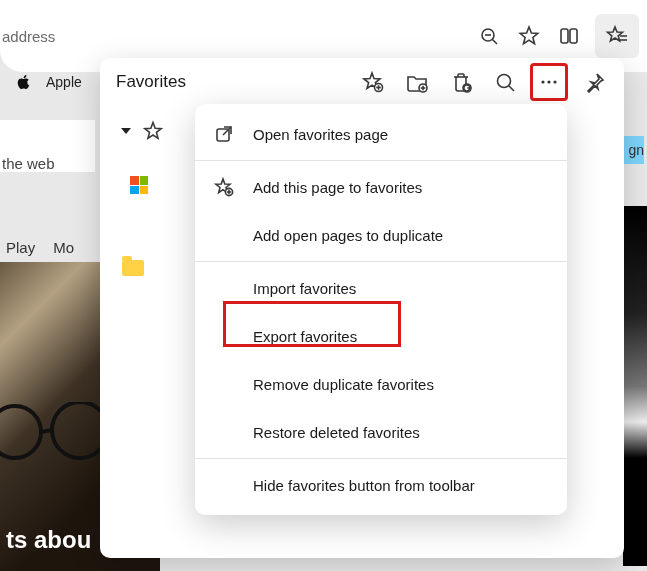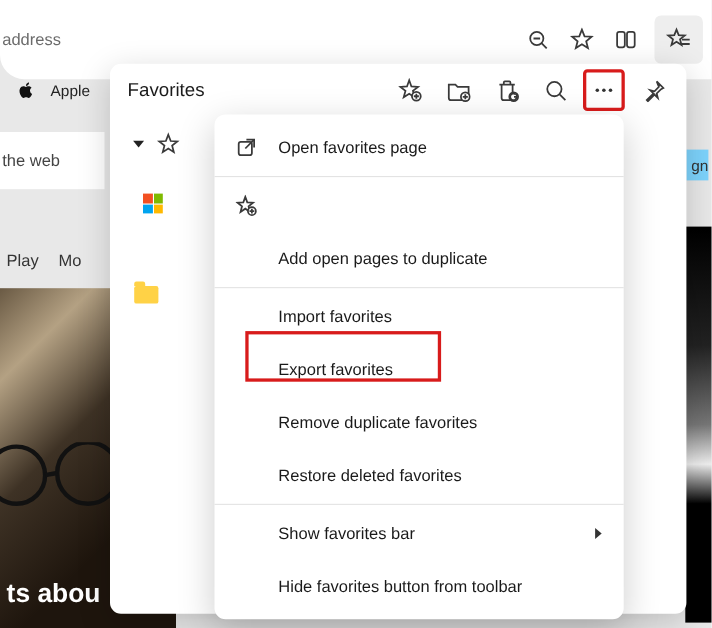--- a/index.html
+++ b/index.html
@@ -59,31 +59,31 @@
   width: 16px; height: 16px;
   display: inline-flex;
 }
 .searchhint {
   position: absolute;
   top: 120px; left: 0;
   height: 52px;
   width: 95px;
   background: #fff;
   display: flex;
-  align-items: center;
+  align-items: flex-end;
   padding-left: 2px;
   color: #444;
   font-size: 15px;
 }
 .newsrow {
   position: absolute;
   top: 218px; left: 0;
   height: 38px;
   display: flex;
-  align-items: center;
+  align-items: flex-end;
   gap: 18px;
   padding-left: 6px;
   font-size: 15px;
   color: #333;
 }
 .hero {
   position: absolute;
   top: 262px; left: 0;
   width: 160px; height: 310px;
   background: linear-gradient(135deg, #6a5a44 0%, #b4a183 18%, #3e3225 42%, #1e150d 70%);
@@ -381,20 +381,21 @@
   <div class="menu-sep"></div>
   <div class="menu-item">
     <span class="icon-slot">
       <svg width="20" height="20" class="icon">
           <path d="M9 2 L10.8 7 L16 7.3 L12 10.5 L13.3 15.6 L9 12.7 L4.7 15.6 L6 10.5 L2 7.3 L7.2 7 Z"></path>
           <circle cx="15" cy="15" r="3.6" fill="#fff"></circle>
           <line x1="15" y1="12.8" x2="15" y2="17.2"></line>
           <line x1="12.8" y1="15" x2="17.2" y2="15"></line>
         </svg>
     </span>
+    <span>Add this page to favorites</span>
   </div>
   <div class="menu-item">
     <span class="icon-slot"></span>
     <span>Add open pages to duplicate</span>
   </div>
   <div class="menu-sep"></div>
   <div class="menu-item">
     <span class="icon-slot"></span>
     <span>Import favorites</span>
   </div>
@@ -406,26 +407,17 @@
     <span class="icon-slot"></span>
     <span>Remove duplicate favorites</span>
   </div>
   <div class="menu-item">
     <span class="icon-slot"></span>
     <span>Restore deleted favorites</span>
   </div>
   <div class="menu-sep"></div>
   <div class="menu-item">
     <span class="icon-slot"></span>
-    <span>Show favorites bar</span>
-    <span class="chev">
-      <svg width="10" height="12">
-          <path d="M2 1 L8 6 L2 11 Z" fill="#333"></path>
-        </svg>
-    </span>
-  </div>
-  <div class="menu-item">
-    <span class="icon-slot"></span>
     <span>Hide favorites button from toolbar</span>
   </div>
 
   <div class="menu-item-hl" style="top:197px; left:28px; width:178px; height:46px;"></div>
 </div>
 
 </body></html>

